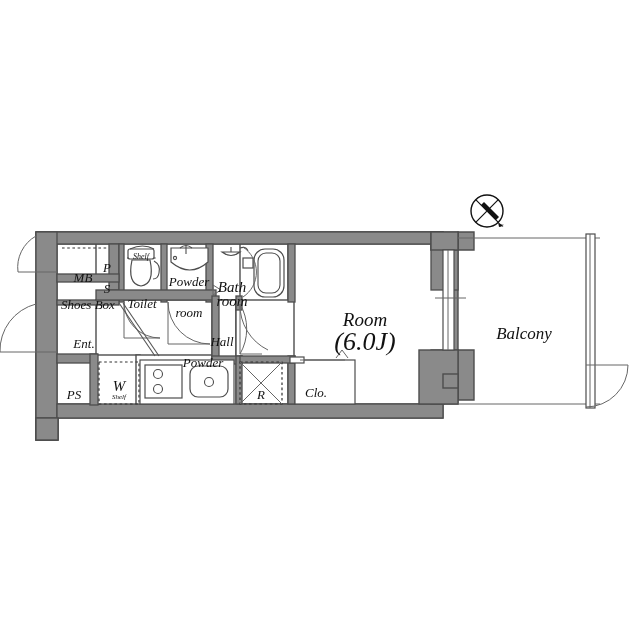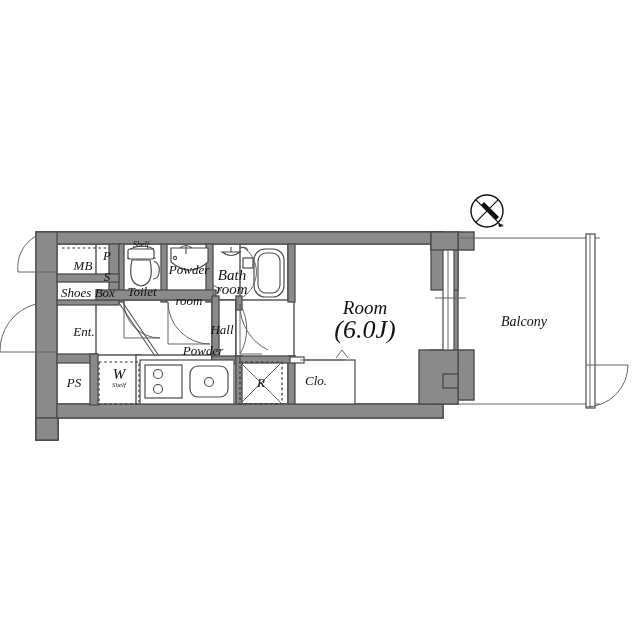--- a/index.html
+++ b/index.html
@@ -3,26 +3,26 @@
 <meta charset="utf-8">
 <style>
   html,body{margin:0;padding:0;background:#ffffff;}
   body{width:640px;height:640px;font-family:"Liberation Serif",serif;}
   #plan{position:relative;width:640px;height:640px;background:#fff;overflow:hidden;}
   svg{position:absolute;left:0;top:0;}
   .lbl{position:absolute;font-family:"Liberation Serif",serif;font-style:italic;color:#111;
        white-space:nowrap;line-height:1.05;text-align:center;}
   .lbl-room{font-size:19px;}
   .lbl-area{font-size:26px;}
-  .lbl-balcony{font-size:14px;}
+  .lbl-balcony{font-size:17px;}
   .lbl-mid{font-size:13px;}
   .lbl-sm{font-size:15px;}
   .lbl-xs{font-size:8px;}
   .lbl-tiny{font-size:7px;}
-  .ctr{transform:translate(-50%,-50%);}
+  .ctr{transform:translate(-50%,-50%);margin-top:12px;}
 </style>
 </head>
 <body>
 
 <div id="plan">
 
 <svg width="640" height="640" viewBox="0 0 640 640">
   <defs>
     <style>
       .w  { fill:#8a8a8a; stroke:#4d4d4d; stroke-width:1.4; }

